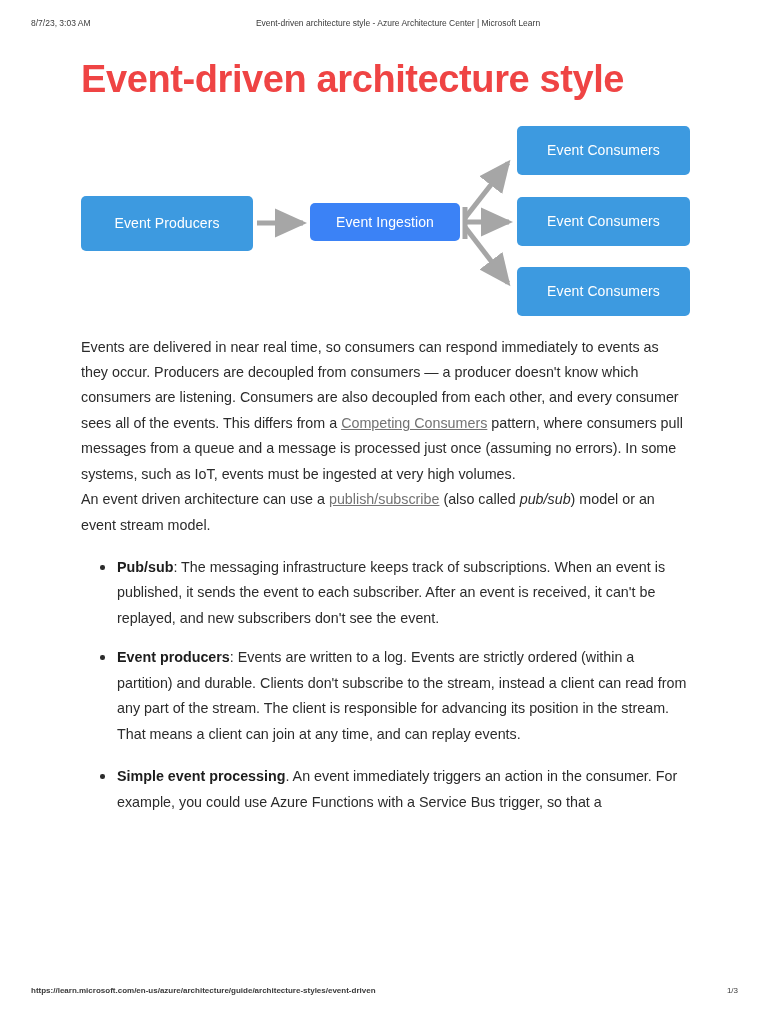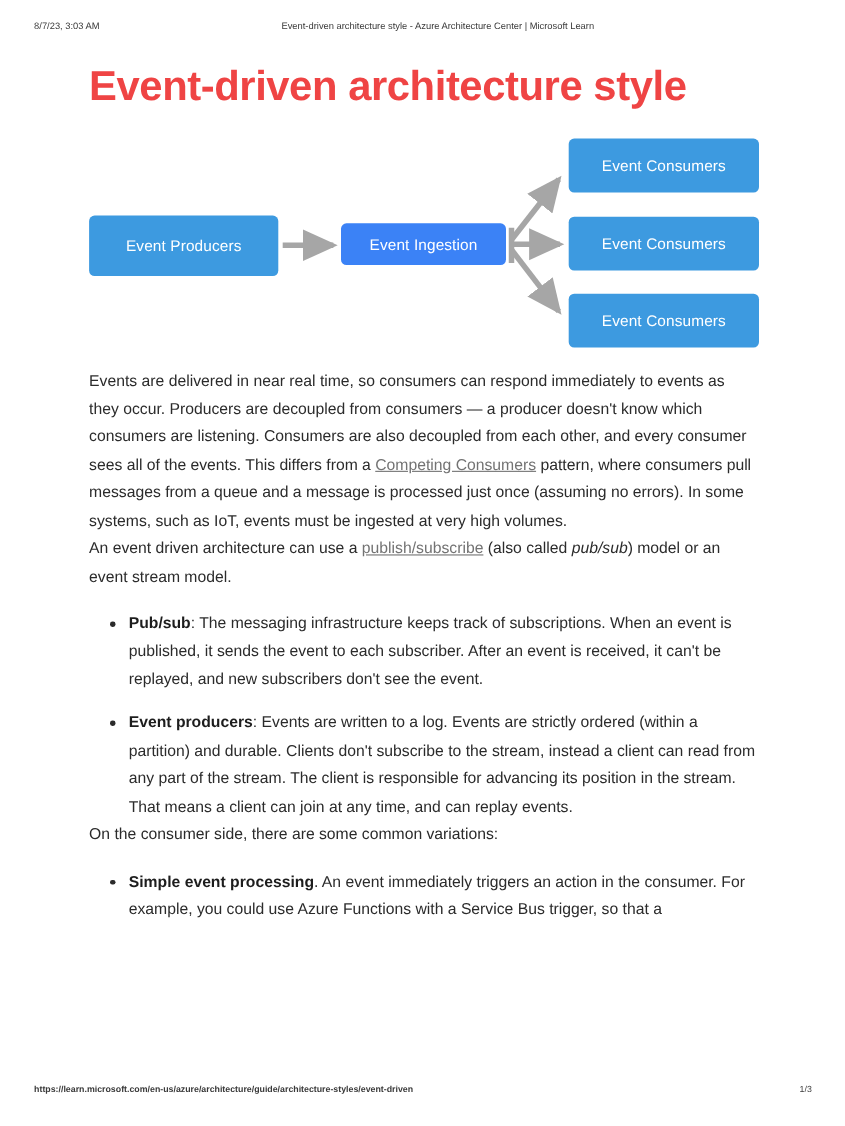--- a/index.html
+++ b/index.html
@@ -195,21 +195,20 @@
 
   <p class="body-text para-after-diagram"><span>Events are delivered in near real time, so consumers can respond immediately to events as they occur. Producers are decoupled from consumers — a producer doesn't know which consumers are listening. Consumers are also decoupled from each other, and every consumer sees all of the events. This differs from a </span><a class="link" href="#">Competing Consumers</a><span> pattern, where consumers pull messages from a queue and a message is processed just once (assuming no errors). In some systems, such as IoT, events must be ingested at very high volumes.</span></p>
 
   <p class="body-text para-pubsub"><span>An event driven architecture can use a </span><a class="link" href="#">publish/subscribe</a><span> (also called </span><i>pub/sub</i><span>) model or an event stream model.</span></p>
 
   <ul class="bullets">
     <li><b>Pub/sub</b><span>: The messaging infrastructure keeps track of subscriptions. When an event is published, it sends the event to each subscriber. After an event is received, it can't be replayed, and new subscribers don't see the event.</span></li>
     <li><b>Event producers</b><span>: Events are written to a log. Events are strictly ordered (within a partition) and durable. Clients don't subscribe to the stream, instead a client can read from any part of the stream. The client is responsible for advancing its position in the stream. That means a client can join at any time, and can replay events.</span></li>
   </ul>
 
-  <p class="body-text para-consumer-side">On the consumer side, there are some common variations:</p>
 
   <ul class="bullets">
     <li><b>Simple event processing</b><span>. An event immediately triggers an action in the consumer. For example, you could use Azure Functions with a Service Bus trigger, so that a</span></li>
   </ul>
 
 </div>
 
 <div class="print-footer">
   <span class="pf-url">https://learn.microsoft.com/en-us/azure/architecture/guide/architecture-styles/event-driven</span>
   <span class="pf-page">1/3</span>

